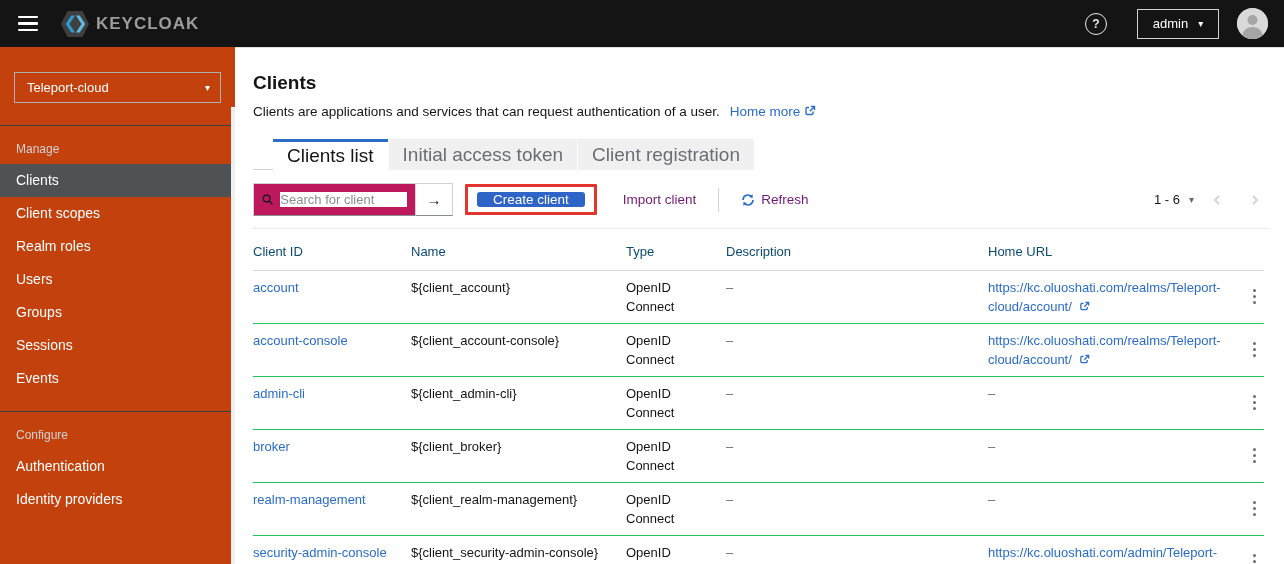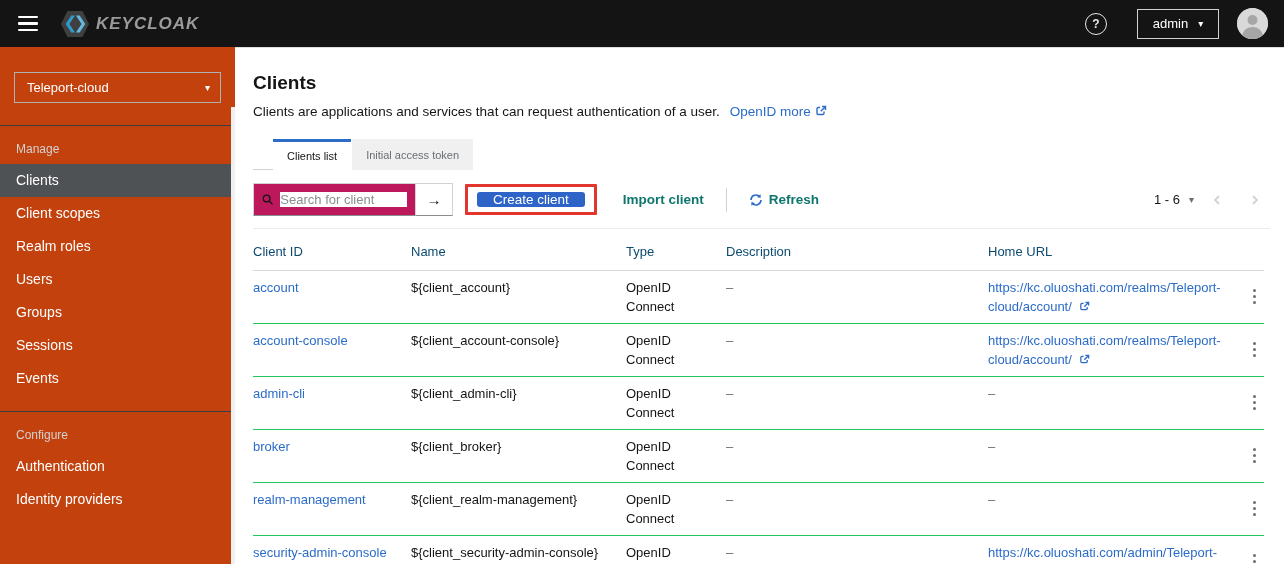--- a/index.html
+++ b/index.html
@@ -9,21 +9,21 @@
     background: #ffffff; color: #151515; font-size: 13px;
   }
 
   
   .topbar {
     height: 47px; background: #141414; display: flex; align-items: center;
     padding: 0 16px 0 18px; color: #fff;
   }
   .hamburger { width: 20px; display: flex; flex-direction: column; gap: 4px; cursor: pointer; }
   .hamburger span { display: block; height: 2.5px; background: #fff; border-radius: 1px; }
-  .brand { display: flex; align-items: center; margin-left: 22px; gap: 6px; font-style: italic; }
+  .brand { display: flex; align-items: center; margin-left: 22px; gap: 6px; }
   .brand-text { font-size: 17px; font-weight: 700; letter-spacing: 1px; color: #9b9b9b; }
   .topbar-spacer { flex: 1; }
   .help-btn {
     width: 22px; height: 22px; border: 1.6px solid #e8e8e8; border-radius: 50%;
     display: flex; align-items: center; justify-content: center;
     font-size: 12px; font-weight: 700; color: #e8e8e8; background: transparent; cursor: pointer;
   }
   .user-dd {
     margin-left: 30px; height: 30px; min-width: 82px; border: 1px solid #d2d2d2;
     background: transparent; color: #fff; display: flex; align-items: center;
@@ -63,21 +63,21 @@
   .content { flex: 1; background: #fff; padding: 0 14px 0 18px; border-top: 1px solid #e0e0e0; }
   .page-title { font-size: 19px; font-weight: 700; margin-top: 24px; }
   .page-desc { margin-top: 10px; font-size: 13.5px; color: #151515; }
   .learn-more { color: #2b6cc8; text-decoration: none; margin-left: 10px; cursor: pointer; }
   .ext-ico { display: inline-block; vertical-align: -1px; margin-left: 4px; }
 
   
   .tabs { display: flex; margin-top: 20px; align-items: stretch; height: 31px; }
   .tabs-left-pad { width: 20px; border-bottom: 1px solid #d2d2d2; }
   .tab {
-    display: flex; align-items: center; padding: 0 14px; font-size: 11px;
+    display: flex; align-items: center; padding: 0 14px; font-size: 19px;
     background: #f0f0f0; color: #6a6e73; cursor: pointer; border-left: 1px solid #fff;
   }
   .tab.active {
     background: #fff; color: #151515; border-top: 3px solid #2b6cc8;
     border-left: none; padding-top: 0;
   }
 
   
   .toolbar {
     display: flex; align-items: center; padding: 13px 0 12px 0;
@@ -100,22 +100,22 @@
   .annotation-box {
     border: 3px solid #e1352d; padding: 5px 9px; margin: -9px 0 -9px 12px;
     display: inline-flex; border-radius: 1px;
   }
   .btn-primary {
     background: #2e64c8; color: #fff; border: none; border-radius: 3px;
     padding: 0 16px; font-size: 13.5px; cursor: pointer;
     font-family: "Liberation Sans", sans-serif;
   }
   .link-action {
-    color: #0f766e; text-decoration: none; font-size: 13.5px; cursor: pointer;
-    display: inline-flex; align-items: center; gap: 6px; font-weight: bold;
+    color: #701a75; text-decoration: none; font-size: 13.5px; cursor: pointer;
+    display: inline-flex; align-items: center; gap: 6px;
   }
   .import-link { margin-left: 26px; }
   .toolbar-divider { width: 1px; height: 24px; background: #d2d2d2; margin: 0 22px; }
   .toolbar-spacer { flex: 1; }
 
   
   .pagination { display: flex; align-items: center; gap: 8px; font-size: 13px; color: #151515; }
   .pag-range-btn {
     background: transparent; border: none; display: flex; align-items: center; gap: 9px;
     font-size: 13px; color: #151515; cursor: pointer; font-family: "Liberation Sans", sans-serif;
@@ -200,31 +200,32 @@
     <div class="nav-section-title">Configure</div>
     <div class="nav-item">Authentication</div>
     <div class="nav-item">Identity providers</div>
 
     <div class="sidebar-scroll"></div>
   </nav>
 
   <main class="content">
     <h1 class="page-title">Clients</h1>
     <div class="page-desc">
-      <span>Clients are applications and services that can request authentication of a user.</span><a class="learn-more"><span>OpenID more</span><span class="ext-ico"><svg width="12" height="12" viewBox="0 0 12 12">
+      <span>Clients are applications and services that can request authentication of a user.</span><a class="learn-more"><span>Home more</span><span class="ext-ico"><svg width="12" height="12" viewBox="0 0 12 12">
               <path d="M5 2.5H3.2C2.5 2.5 2 3 2 3.7v4.6C2 9 2.5 9.5 3.2 9.5h4.6C8.5 9.5 9 9 9 8.3V6.5" fill="none" stroke="#2b6cc8" stroke-width="1.4"></path>
               <path d="M7 1.5h3.5V5" fill="none" stroke="#2b6cc8" stroke-width="1.4"></path>
               <path d="M10.3 1.7L5.8 6.2" fill="none" stroke="#2b6cc8" stroke-width="1.4"></path>
             </svg></span></a>
     </div>
 
     <div class="tabs">
       <div class="tabs-left-pad"></div>
       <div class="tab active">Clients list</div>
       <div class="tab">Initial access token</div>
+      <div class="tab">Client registration</div>
     </div>
 
     <div class="toolbar">
       <div class="search-group">
         <div class="search-input-wrap">
           <svg width="13" height="13" viewBox="0 0 13 13">
             <circle cx="5.3" cy="5.3" r="3.8" fill="none" stroke="#151515" stroke-width="1.5"></circle>
             <line x1="8.2" y1="8.2" x2="12" y2="12" stroke="#151515" stroke-width="1.5"></line>
           </svg>
           <input type="text" placeholder="Search for client" style="">

